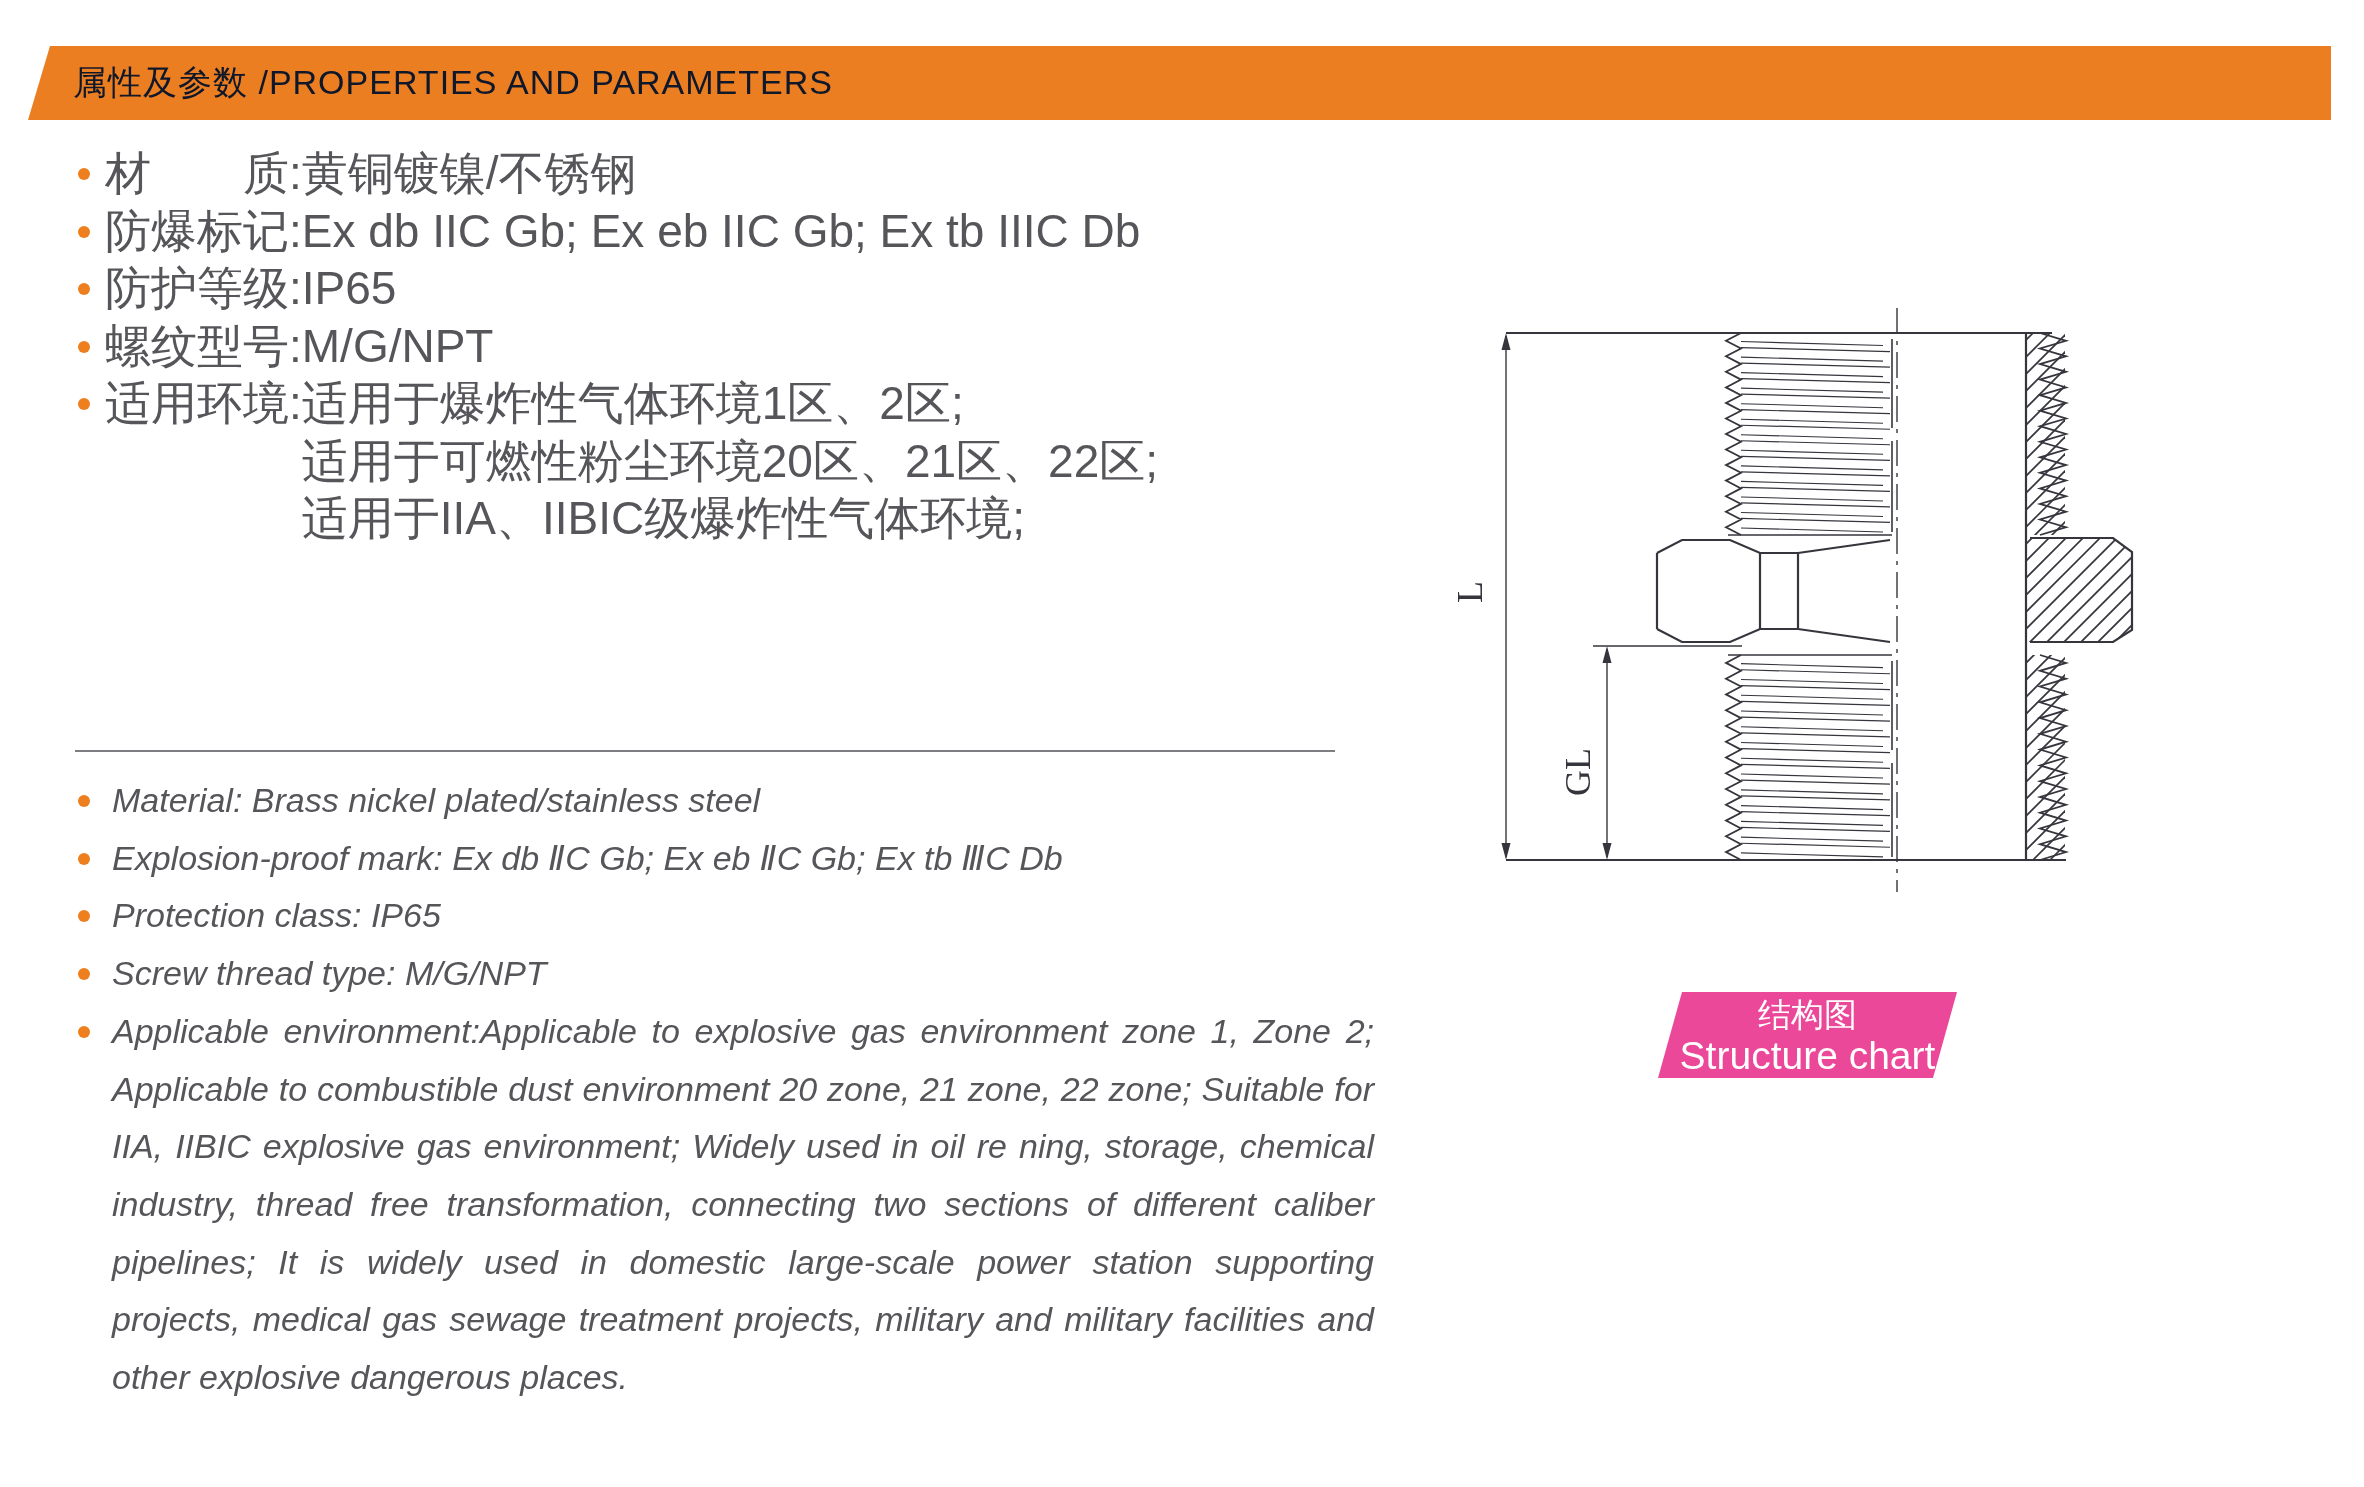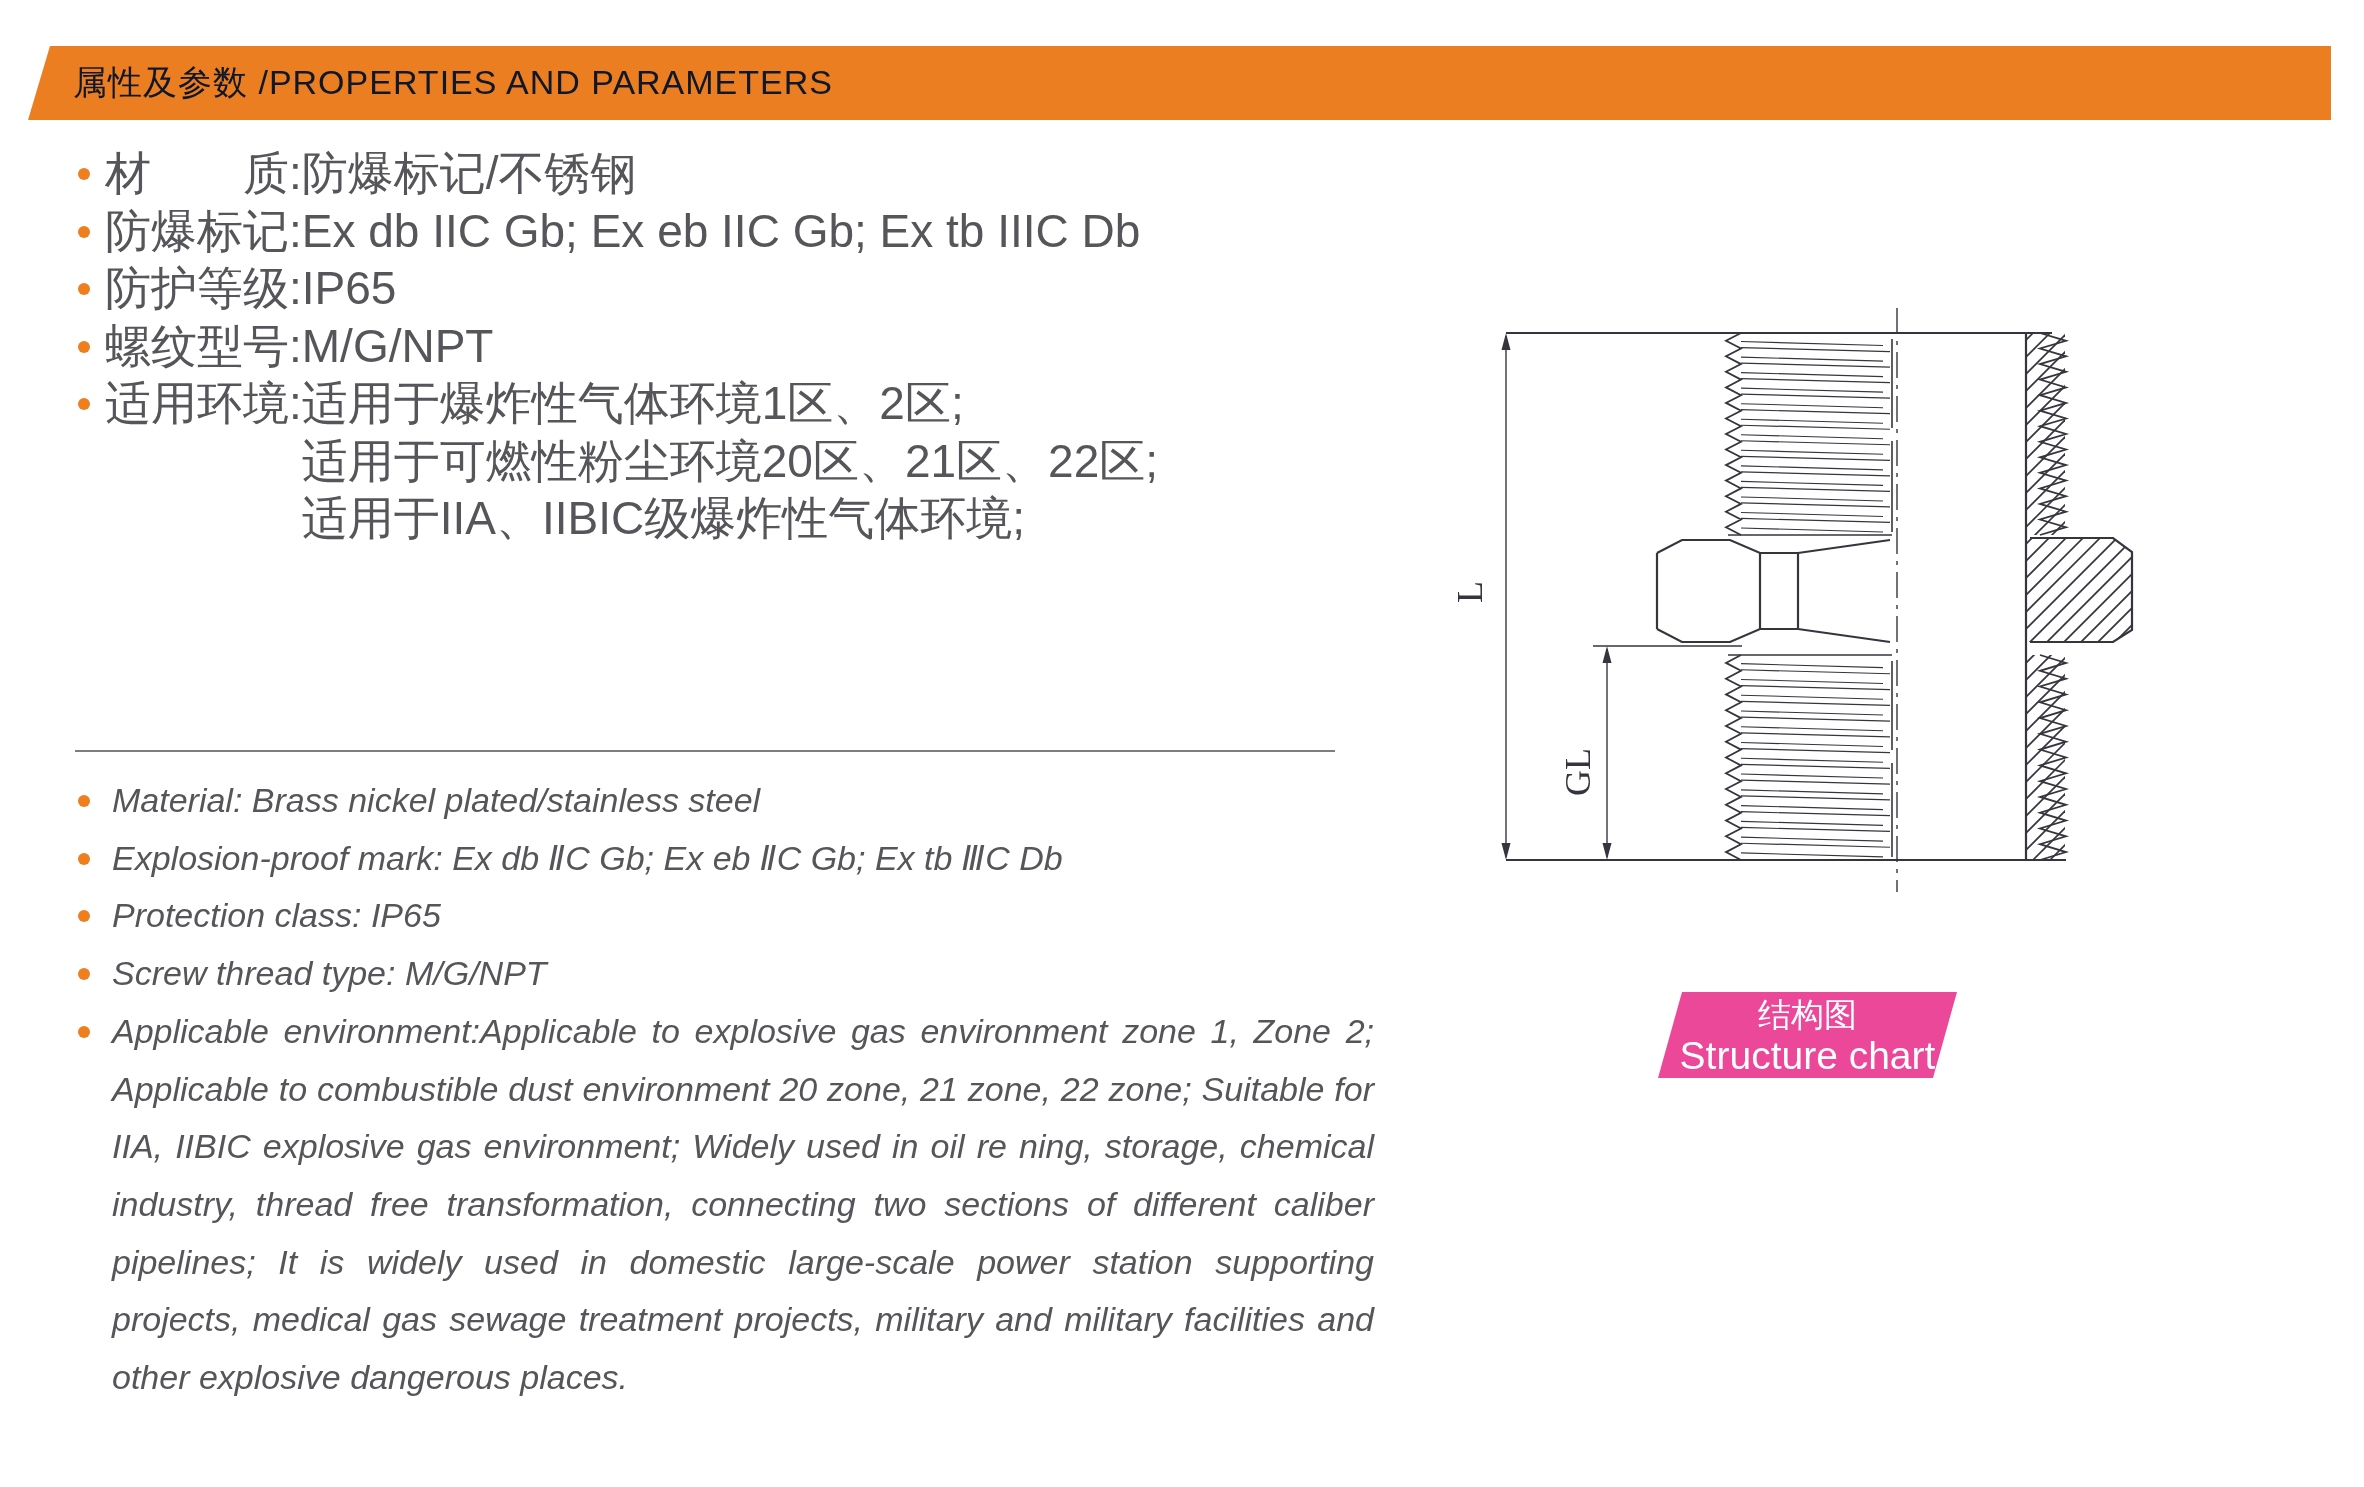--- a/index.html
+++ b/index.html
@@ -37,21 +37,21 @@
 <div id="page">
 
   <div class="header-bar">
     <span class="title">属性及参数 /PROPERTIES AND PARAMETERS</span>
   </div>
 
   <div class="cn-list">
     <div class="spec-row">
       <span class="dot"></span>
       <span class="cn-label">材　　质:</span>
-      <span class="cn-value">防爆标记/不锈钢</span>
+      <span class="cn-value">黄铜镀镍/不锈钢</span>
     </div>
     <div class="spec-row">
       <span class="dot"></span>
       <span class="cn-label">防爆标记:</span>
       <span class="cn-value">Ex db IIC Gb; Ex eb IIC Gb; Ex tb IIIC Db</span>
     </div>
     <div class="spec-row">
       <span class="dot"></span>
       <span class="cn-label">防护等级:</span>
       <span class="cn-value">IP65</span>

